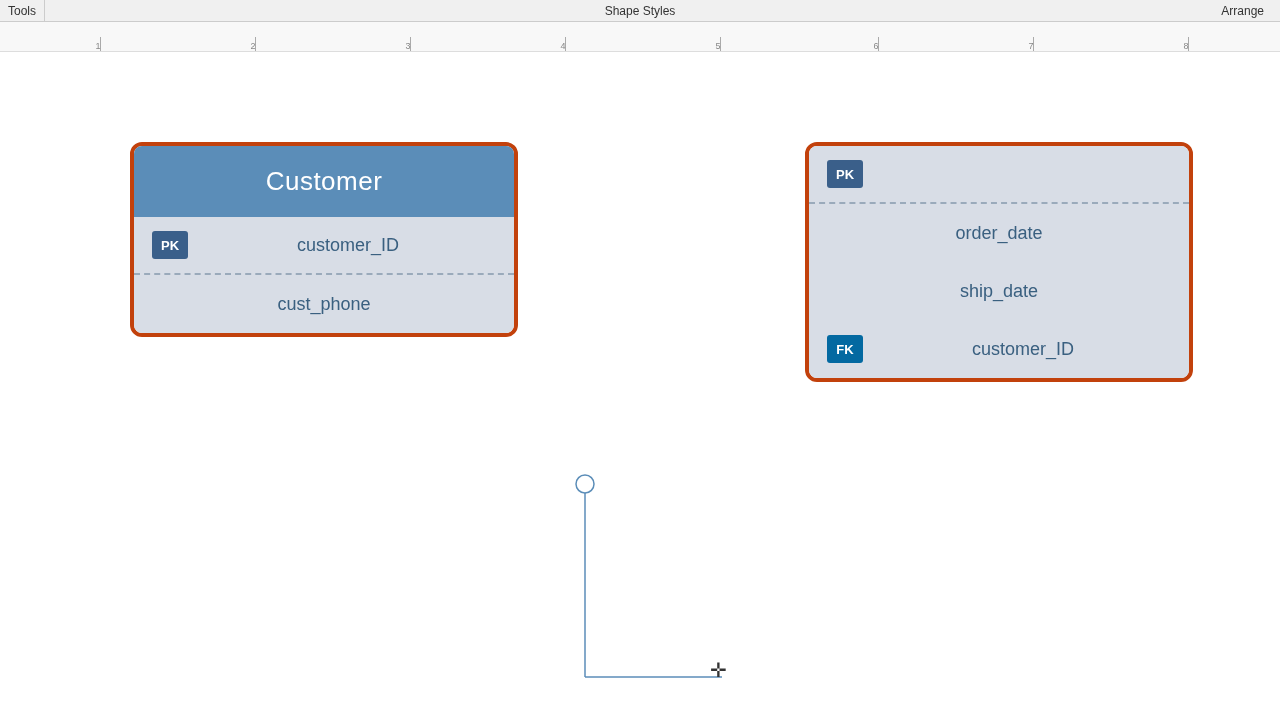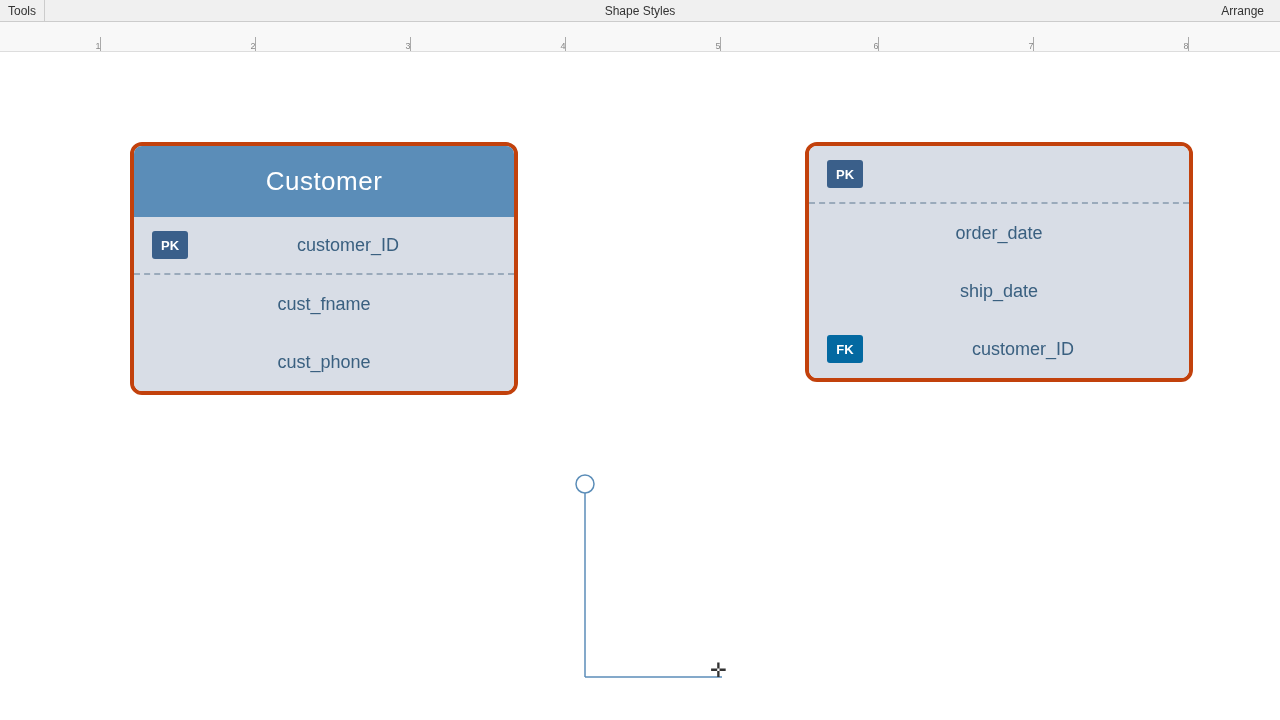--- a/index.html
+++ b/index.html
@@ -236,23 +236,20 @@
     <div class="erd-table-header">
       <span>Customer</span>
     </div>
     <div class="erd-table-body">
 
       <div class="erd-row pk-row">
         <div class="pk-badge">PK</div>
         <div class="erd-row-field">customer_ID</div>
       </div>
       <div class="erd-row">
-        <div class="erd-row-field">cust_fname</div>
-      </div>
-      <div class="erd-row">
         <div class="erd-row-field">cust_phone</div>
       </div>
     </div>
   </div>
 
   <div class="erd-table order-table">
     <div class="erd-table-body">
 
       <div class="erd-row pk-row">
         <div class="pk-badge">PK</div>

